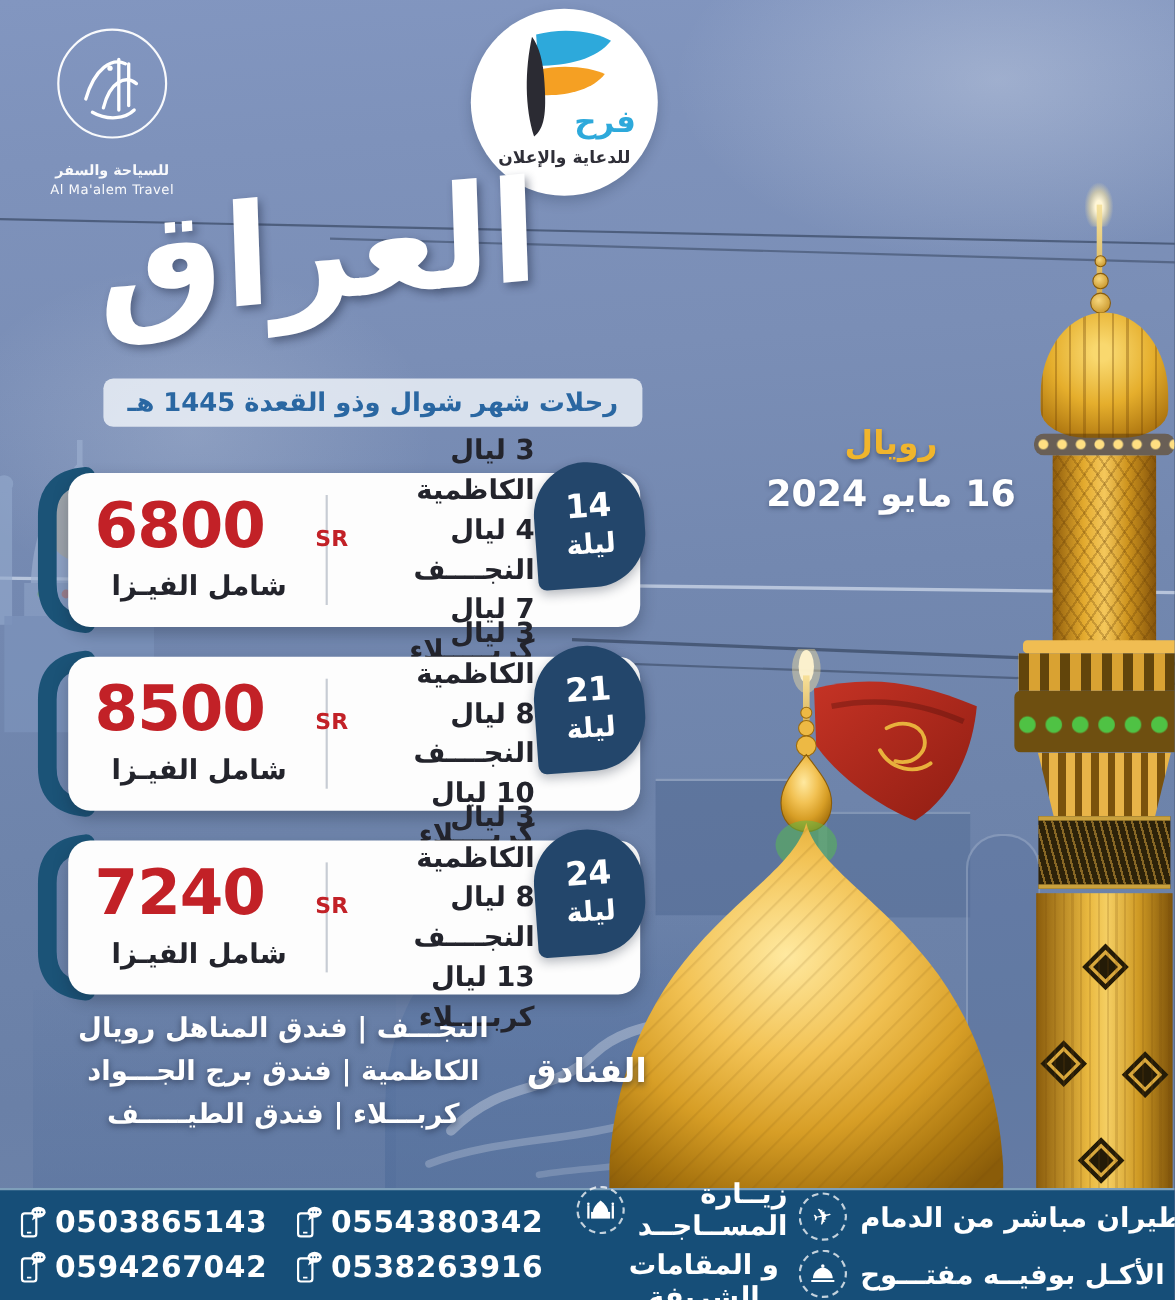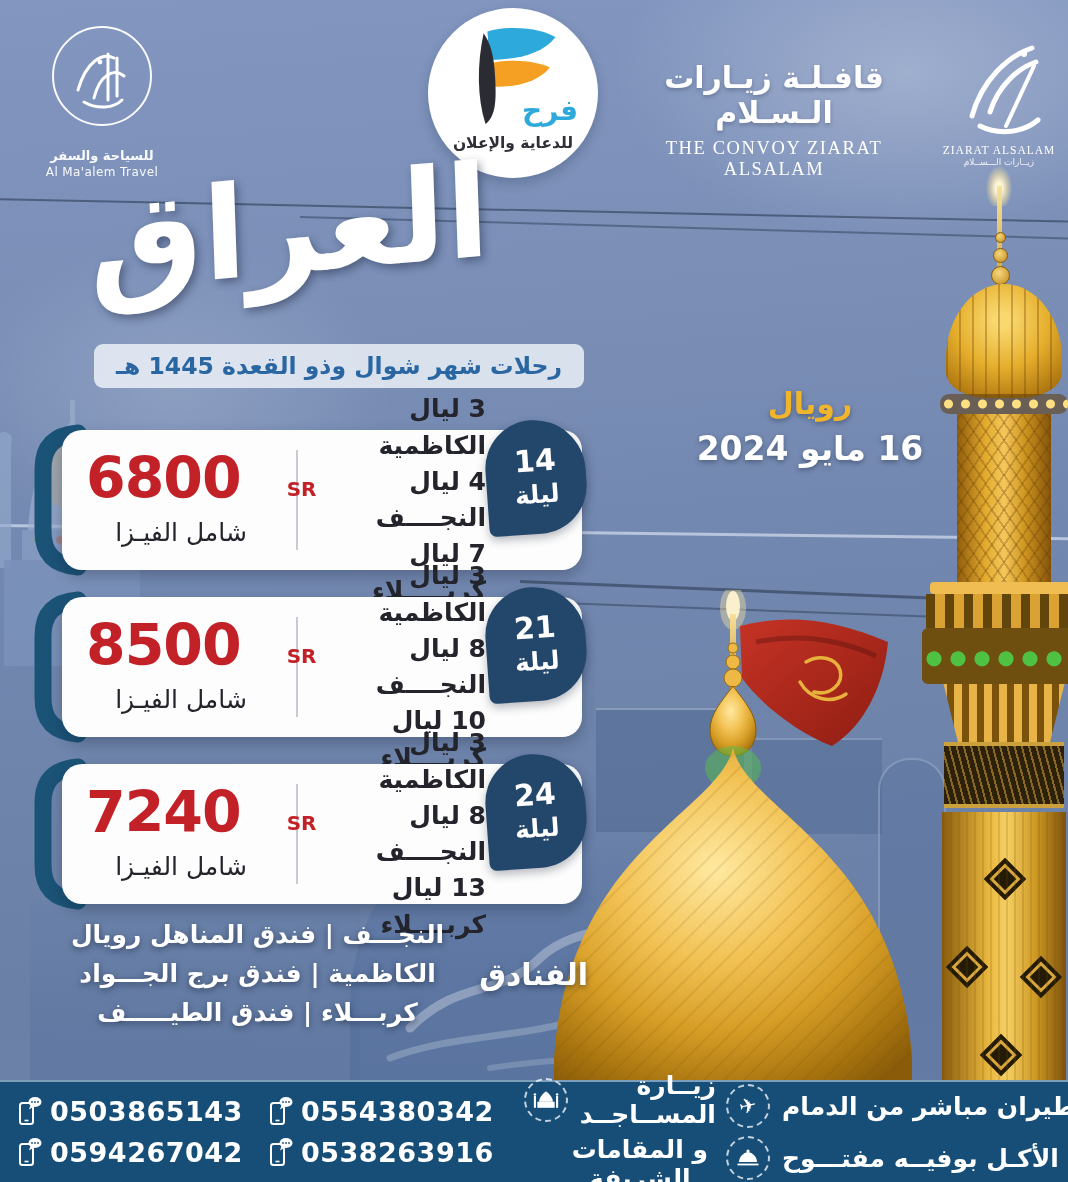--- a/index.html
+++ b/index.html
@@ -113,21 +113,21 @@
   .cw1{top:430px;} .cw2{top:597px;} .cw3{top:764px;}
   .bracket{position:absolute;left:-30px;top:-9px;width:58px;height:158px;z-index:0;}
   .card{position:absolute;inset:0;background:#fdfdfd;border-radius:20px;box-shadow:0 6px 14px rgba(18,28,48,.28);z-index:1;}
   .card-inner{direction:rtl;display:flex;align-items:center;height:100%;padding:8px 96px 8px 24px;box-sizing:border-box;}
   .itinerary{flex:1;text-align:right;font-size:25px;font-weight:700;color:#23242c;line-height:1.45;direction:rtl;}
   .vdivider{width:2px;height:100px;background:#c7ccd4;margin:0 20px;}
   .price-block{width:190px;text-align:center;}
   .price-line{direction:ltr;display:flex;align-items:flex-end;gap:14px;}
   .price-number{font-size:57px;font-weight:800;color:#c22127;line-height:.9;letter-spacing:-1px;}
   .price-currency{font-size:20px;font-weight:800;color:#c22127;padding-bottom:3px;margin-left:32px;}
-  .price-visa{font-size:25px;font-weight:400;color:#23242c;margin-top:14px;direction:rtl;}
+  .price-visa{font-size:25px;font-weight:700;color:#23242c;margin-top:14px;direction:rtl;}
   .badge{position:absolute;top:-10px;right:-4px;width:100px;height:114px;z-index:2;background:#23466b;
     border-radius:50px 54px 50px 8px;transform:rotate(-4deg);
     display:flex;flex-direction:column;align-items:center;justify-content:center;color:#fff;
     box-shadow:0 4px 10px rgba(18,28,48,.3);}
   .badge-number{font-size:30px;font-weight:800;line-height:1;}
   .badge-label{font-size:25px;font-weight:700;margin-top:4px;direction:rtl;}
   
   .hotels{position:absolute;left:64px;top:916px;width:524px;z-index:20;display:flex;direction:rtl;align-items:center;gap:28px;color:#fff;}
   .hotels-label{font-size:30px;font-weight:800;white-space:nowrap;text-shadow:0 2px 6px rgba(18,28,48,.55);}
   .hotels-list{flex:1;text-align:center;font-size:25px;font-weight:700;line-height:1.55;direction:rtl;text-shadow:0 2px 6px rgba(18,28,48,.55);}
@@ -268,37 +268,20 @@
   <div class="logo-farah">
     <svg class="farah-mark" viewBox="0 0 100 110">
       <path d="M24,10 C52,2 84,8 96,16 C82,34 54,40 26,40 Z" fill="#2da9db"></path>
       <path d="M26,44 C50,38 78,42 90,48 C78,64 50,70 26,68 Z" fill="#f5a023"></path>
       <path d="M20,12 C13,44 13,80 22,108 C32,100 34,86 32,56 C31,36 27,22 20,12 Z" fill="#2b2b33"></path>
     </svg>
     <div class="farah-name">فرح</div>
     <div class="farah-tagline">للدعاية والإعلان</div>
   </div>
 
-  <div class="logo-convoy">
-    <div class="convoy-text">
-      <div class="convoy-ar">قافـلـة زيـارات الـسـلام</div>
-      <div class="convoy-en">THE CONVOY ZIARAT ALSALAM</div>
-    </div>
-    <div class="convoy-mark">
-      <svg viewBox="0 0 110 100" width="110" height="100">
-        <path d="M28,78 C38,42 64,18 88,10" stroke="#fff" stroke-width="5" fill="none" stroke-linecap="round"></path>
-        <path d="M46,74 C54,48 74,30 92,24" stroke="#fff" stroke-width="5" fill="none" stroke-linecap="round"></path>
-        <path d="M90,28 L62,88" stroke="#fff" stroke-width="4" stroke-linecap="round"></path>
-        <path d="M36,88 C56,98 80,94 94,82" stroke="#fff" stroke-width="5" fill="none" stroke-linecap="round"></path>
-        <circle cx="80" cy="16" r="3" fill="#fff"></circle>
-      </svg>
-      <div class="convoy-mark-en">ZIARAT ALSALAM</div>
-      <div class="convoy-mark-ar">زيــارات الـــســلام</div>
-    </div>
-  </div>
 
   <div class="main-title">العراق</div>
   <div class="subtitle-ribbon">رحلات شهر شوال وذو القعدة  1445 هـ</div>
 
   <div class="departure">
     <div class="dep-label">رويال</div>
     <div class="dep-date">16 مايو 2024</div>
   </div>
 
   <div class="card-wrap cw1">

